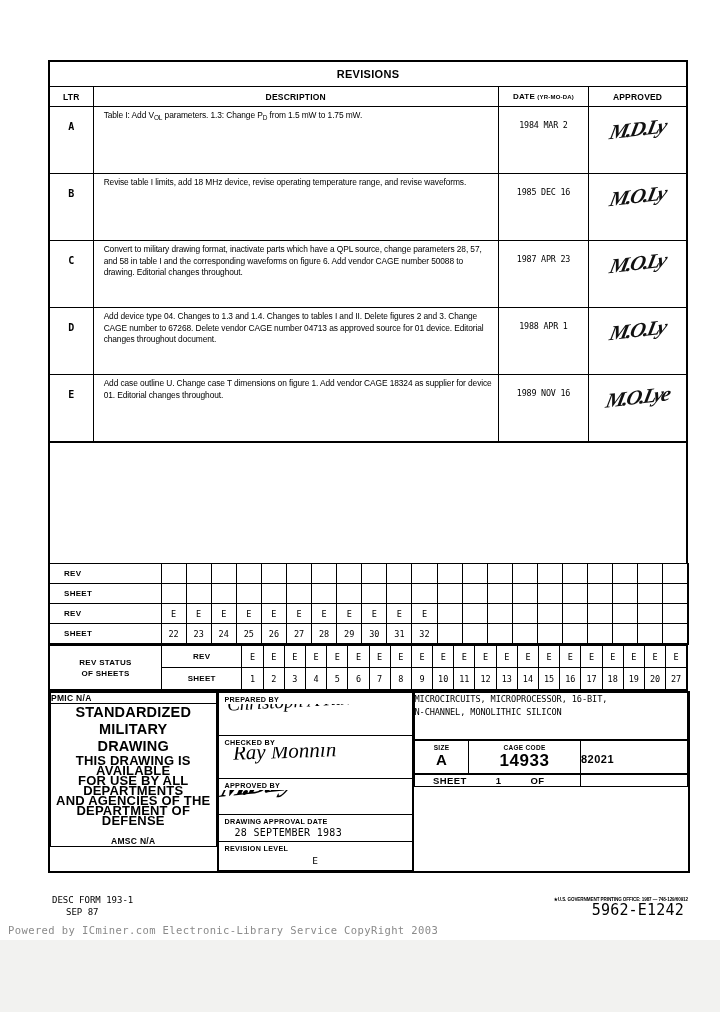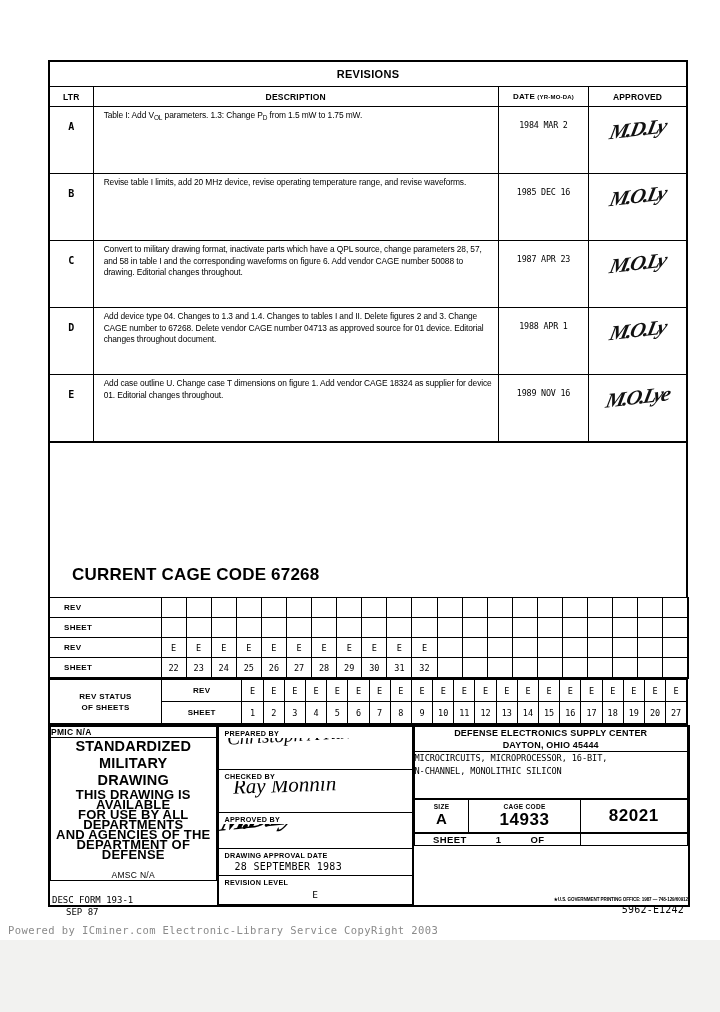--- a/index.html
+++ b/index.html
@@ -205,21 +205,21 @@
   .smd-box { text-align: center; padding: 7px 6px 6px; }
   .smd-title {
     font-weight: bold; font-size: 14.5px; line-height: 17px;
     letter-spacing: .2px;
   }
   .smd-note {
     font-weight: bold; font-size: 13px; line-height: 10px;
     margin-top: 1px; letter-spacing: .2px;
   }
   .amsc {
-    font-weight: normal; font-size: 8.5px;
+    font-weight: bold; font-size: 8.5px;
     margin-top: 10px; letter-spacing: .3px;
   }
 
   .fieldlabel {
     font-weight: bold; font-size: 7.2px;
     letter-spacing: .3px; padding: 2px 0 0 6px;
   }
   .sigcell { height: 31px; position: relative; overflow: hidden; }
   .hsig {
     font-family: "Liberation Serif", serif;
@@ -244,21 +244,21 @@
   }
   .title-text {
     font-family: "DejaVu Sans Mono", monospace;
     font-size: 8.6px; line-height: 13px;
     padding: 9px 0 9px 8px; letter-spacing: -0.1px;
   }
   .sizelbl { text-align:center; font-weight:bold; font-size:6.5px; letter-spacing:.3px; padding-top:3px;}
   .sizeval { text-align:center; font-weight:bold; font-size:15px; padding-bottom:3px;}
   .cagelbl { text-align:center; font-weight:bold; font-size:6.5px; letter-spacing:.3px; padding-top:3px;}
   .cageval { text-align:center; font-weight:bold; font-size:17px; padding-bottom:2px; letter-spacing:.5px;}
-  .dwgno  { text-align:center; font-weight:bold; font-size:17px; padding:6px 0 4px 0; letter-spacing:.5px;}
+  .dwgno  { font-weight:bold; font-size:11px; padding:12px 0 4px 0; letter-spacing:.5px;}
   .sheetrow {
     font-weight: bold; font-size: 9.5px;
     letter-spacing: .4px; padding: 5px 0 5px 0;
   }
 
   
   .footer {
     position: absolute;
     left: 48px; top: 894px;
     width: 640px;
@@ -270,21 +270,21 @@
   .footer .l2 { padding-left: 14px; }
   .footer .gpo {
     position: absolute; right: 0; top: 0;
     font-family: "Liberation Sans", sans-serif;
     font-size: 4.6px; font-weight: bold;
     letter-spacing: -0.1px;
     white-space: nowrap;
   }
   .footer .docno {
     position: absolute; right: 4px; top: 10px;
-    font-size: 10px; letter-spacing: .2px;
+    font-size: 15px; letter-spacing: .2px;
   }
 
   .watermark {
     position: absolute;
     left: 8px; top: 924px;
     font-family: "DejaVu Sans Mono", monospace;
     font-size: 10.5px;
     color: #8a8a8a;
     letter-spacing: .4px;
     white-space: nowrap;
@@ -325,21 +325,21 @@
         <td class="ltr">A</td>
         <td class="desc"><span>Table I:  Add V</span><sub>OL</sub><span> parameters.  1.3:  Change P</span><sub>D</sub><span> from 1.5 mW to 1.75 mW.</span></td>
         <td class="date">1984 MAR 2</td>
         <td class="appr">
           <span class="sig">M.D.Ly</span>
         </td>
       </tr>
 
       <tr class="rev-row">
         <td class="ltr">B</td>
-        <td class="desc">Revise table I limits, add 20 MHz device, revise operating temperature range, and revise waveforms.</td>
+        <td class="desc">Revise table I limits, add 18 MHz device, revise operating temperature range, and revise waveforms.</td>
         <td class="date">1985 DEC 16</td>
         <td class="appr">
           <span class="sig">M.O.Ly</span>
         </td>
       </tr>
 
       <tr class="rev-row">
         <td class="ltr">C</td>
         <td class="desc">Convert to military drawing format, inactivate parts which have a QPL source, change parameters 28, 57, and 58 in table I and the corresponding waveforms on figure 6.  Add vendor CAGE number 50088 to drawing.  Editorial changes throughout.</td>
         <td class="date">1987 APR 23</td>
@@ -363,23 +363,20 @@
         <td class="date">1989 NOV 16</td>
         <td class="appr">
           <span class="sig">M.O.Lye</span>
         </td>
       </tr>
     </tbody>
   </table>
 
   <div class="blank-zone"></div>
 
-  <div class="cage-head">
-    <span>CURRENT CAGE CODE 67268</span>
-  </div>
 
   <table class="grid">
     <colgroup>
       <col style="width:112px">
       <col span="21" style="width:25.1px">
     </colgroup>
     <tbody id="grid-body">
           <tr>
             <td class="lbl">REV</td>
             <td></td>
@@ -614,26 +611,20 @@
               </td>
                   </tr>
             </tbody>
           </table>
         </td>
 
         <td>
           <table class="inner">
             <tbody>
               <tr>
-                    <td class="desc-center">
-                <div>DEFENSE ELECTRONICS SUPPLY CENTER</div>
-                <div>DAYTON, OHIO 45444</div>
-              </td>
-                  </tr>
-              <tr>
                     <td class="title-text" style="height:46px;">
                 <div>MICROCIRCUITS, MICROPROCESSOR, 16-BIT,</div>
                 <div>N-CHANNEL, MONOLITHIC SILICON</div>
               </td>
                   </tr>
               <tr>
                     <td style="padding:0;border:0;">
                 <table class="inner">
                   <colgroup>
                           <col style="width:54px">

